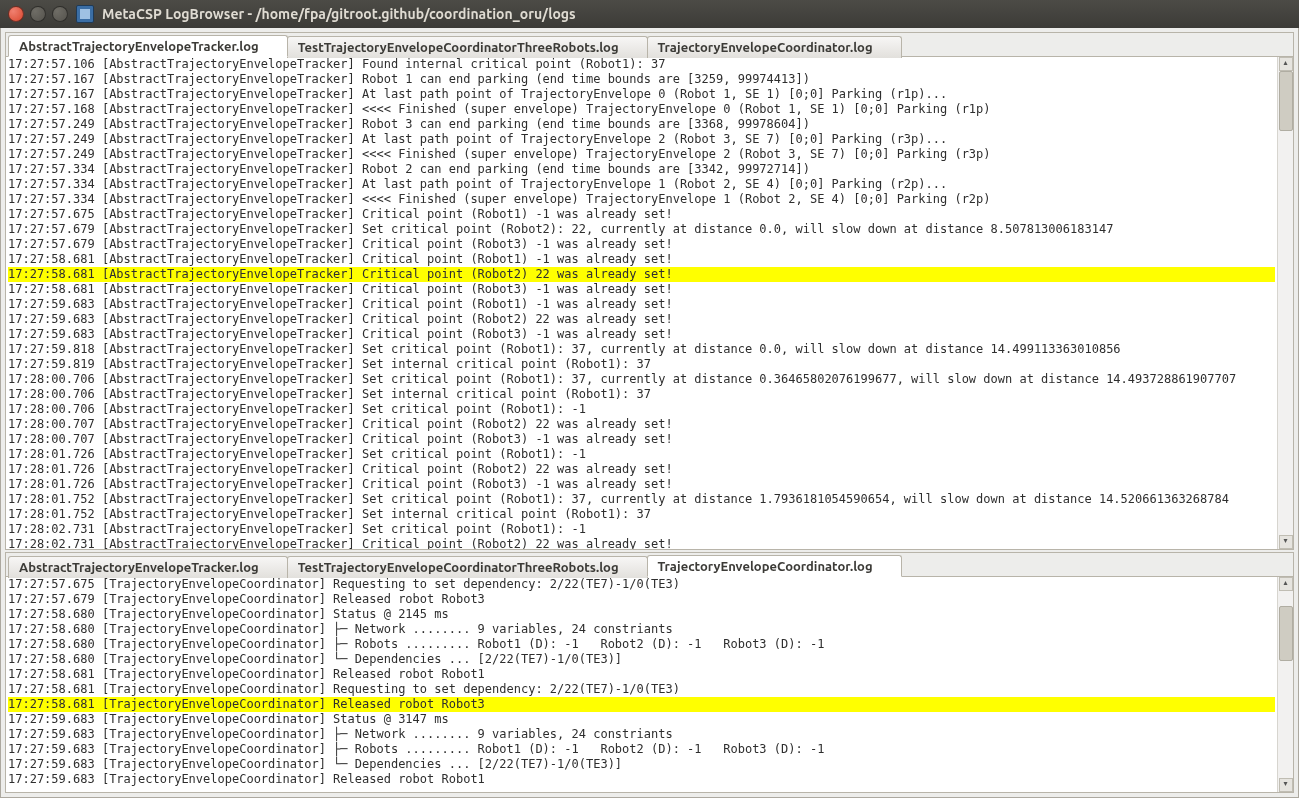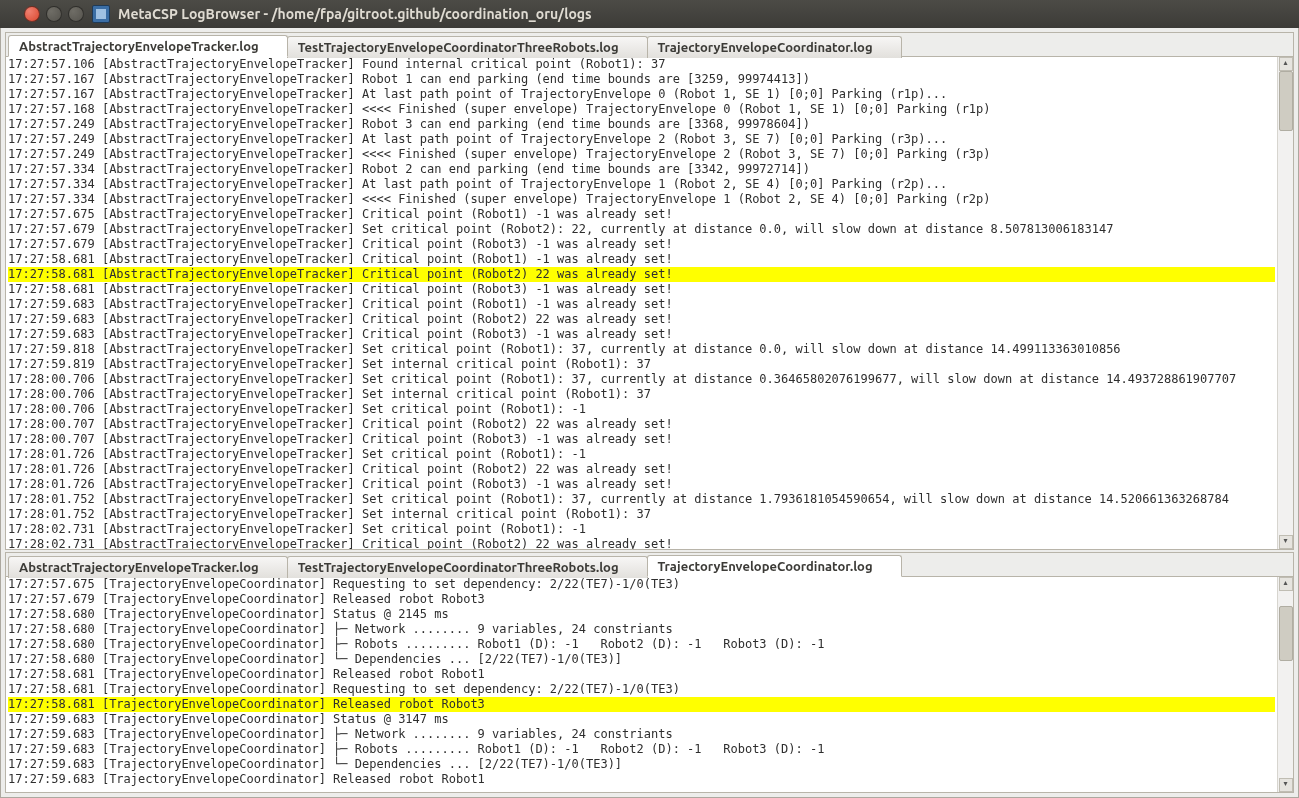--- a/index.html
+++ b/index.html
@@ -10,21 +10,21 @@
     height: 798px;
     overflow: hidden;
     display: flex;
     flex-direction: column;
   }
   .titlebar {
     height: 28px;
     background: linear-gradient(to bottom, #4c4b46, #3c3b37);
     display: flex;
     align-items: center;
-    padding: 0 24px;
+    padding: 0 8px;
     gap: 8px;
     color: #dfdbd2;
     font-size: 14px;
     font-weight: bold;
   }
   .win-controls { display: flex; gap: 6px; align-items: center; }
   .win-btn {
     width: 16px; height: 16px; border-radius: 8px;
     display: inline-block;
     border: 1px solid rgba(0,0,0,0.5);

